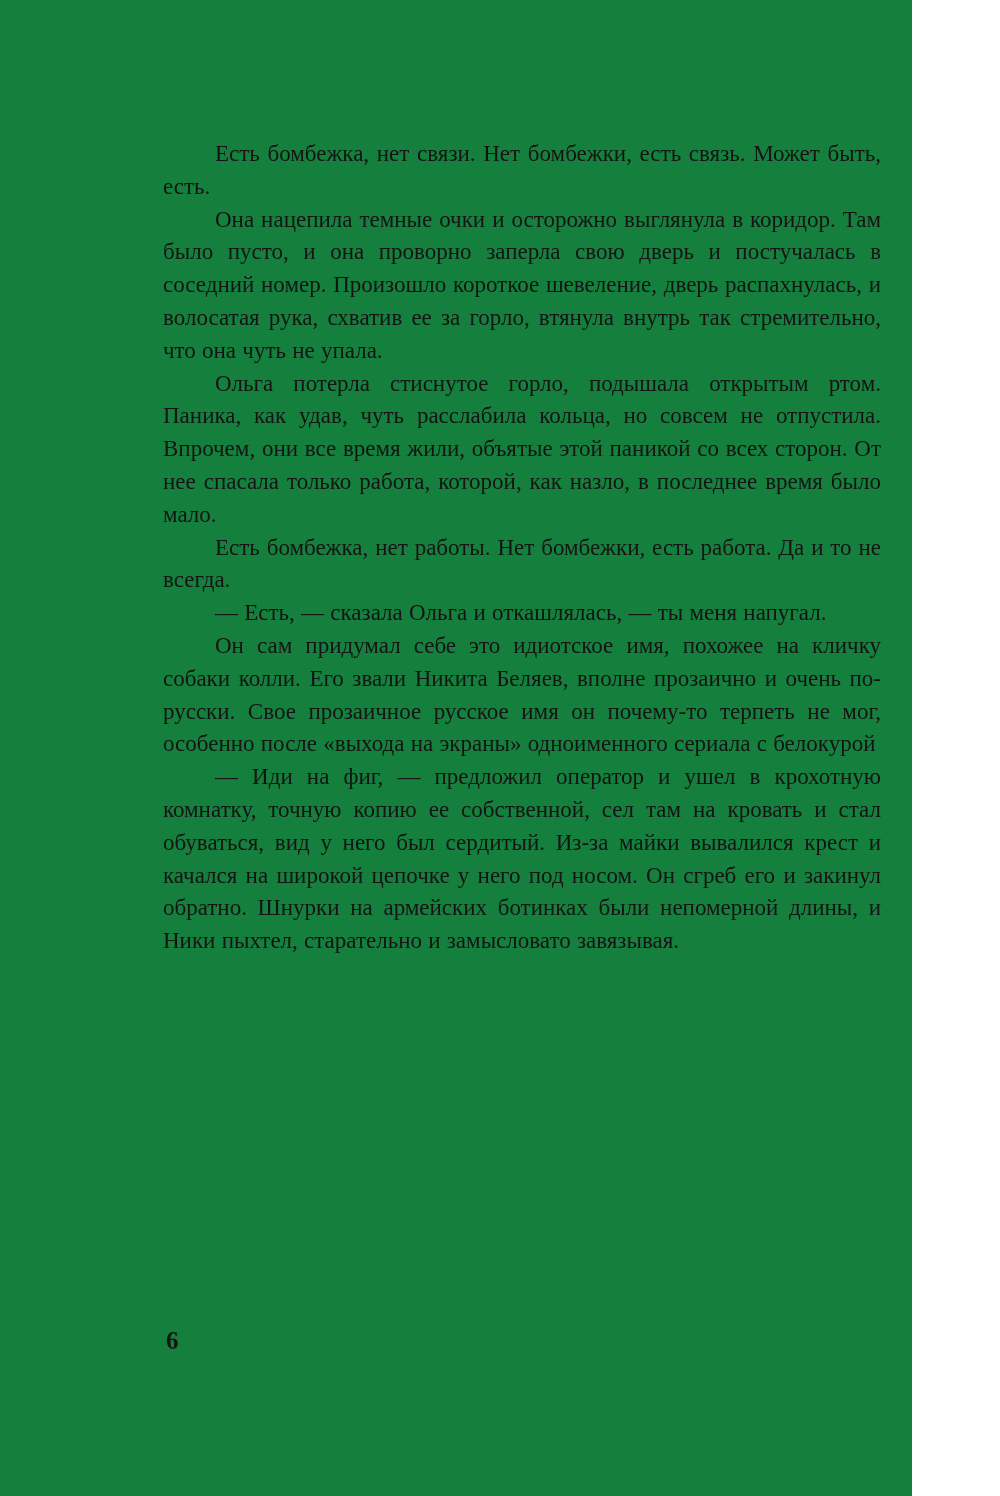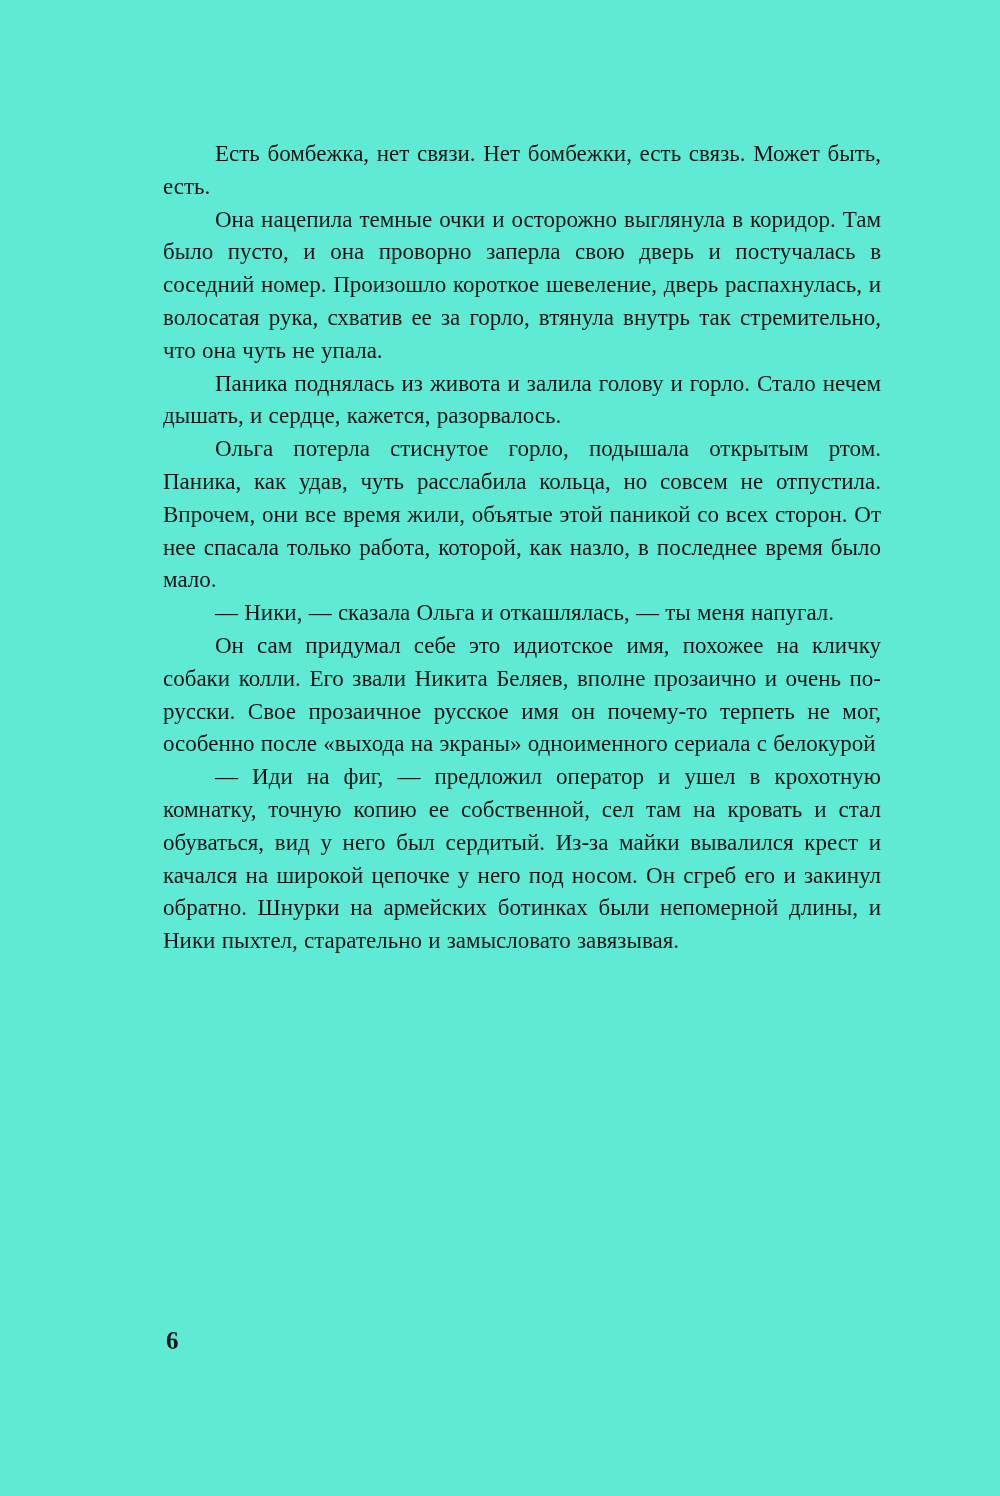--- a/index.html
+++ b/index.html
@@ -2,23 +2,23 @@
 <html lang="ru"><head>
 <meta charset="utf-8">
 <style>
   html, body {
     margin: 0;
     padding: 0;
     background: #ffffff;
   }
   .book-page {
     position: relative;
-    width: 1000px;
+    width: 912px;
     height: 1496px;
-    background: #5eead4;
+    background: #15803d;
     color: #141414;
     font-family: "Liberation Serif", "DejaVu Serif", serif;
     overflow: hidden;
   }
   .text-block {
     position: absolute;
     left: 163px;
     top: 138px;
     width: 718px;
     font-size: 23px;
@@ -43,20 +43,20 @@
     color: #141414;
   }
 </style>
 </head>
 <body>
 
 <div class="book-page">
   <div class="text-block">
     <p>Есть бомбежка, нет связи. Нет бомбежки, есть связь. Может быть, есть.</p>
     <p>Она нацепила темные очки и осторожно выглянула в коридор. Там было пусто, и она проворно заперла свою дверь и постучалась в соседний номер. Произошло короткое шевеление, дверь распахнулась, и волосатая рука, схватив ее за горло, втянула внутрь так стремительно, что она чуть не упала.</p>
-    <p>Паника поднялась из живота и залила голову и горло. Стало нечем дышать, и сердце, кажется, разорвалось.</p>
     <p>Ольга потерла стиснутое горло, подышала открытым ртом. Паника, как удав, чуть расслабила кольца, но совсем не отпустила. Впрочем, они все время жили, объятые этой паникой со всех сторон. От нее спасала только работа, которой, как назло, в последнее время было мало.</p>
-    <p>— Ники, — сказала Ольга и откашлялась, — ты меня напугал.</p>
+    <p>Есть бомбежка, нет работы. Нет бомбежки, есть работа. Да и то не всегда.</p>
+    <p>— Есть, — сказала Ольга и откашлялась, — ты меня напугал.</p>
     <p>Он сам придумал себе это идиотское имя, похожее на кличку собаки колли. Его звали Никита Беляев, вполне прозаично и очень по-русски. Свое прозаичное русское имя он почему-то терпеть не мог, особенно после «выхода на экраны» одноименного сериала с белокурой</p>
     <p>— Иди на фиг, — предложил оператор и ушел в крохотную комнатку, точную копию ее собственной, сел там на кровать и стал обуваться, вид у него был сердитый. Из-за майки вывалился крест и качался на широкой цепочке у него под носом. Он сгреб его и закинул обратно. Шнурки на армейских ботинках были непомерной длины, и Ники пыхтел, старательно и замысловато завязывая.</p>
   </div>
   <div class="page-number">6</div>
 </div>
 
 </body></html>

